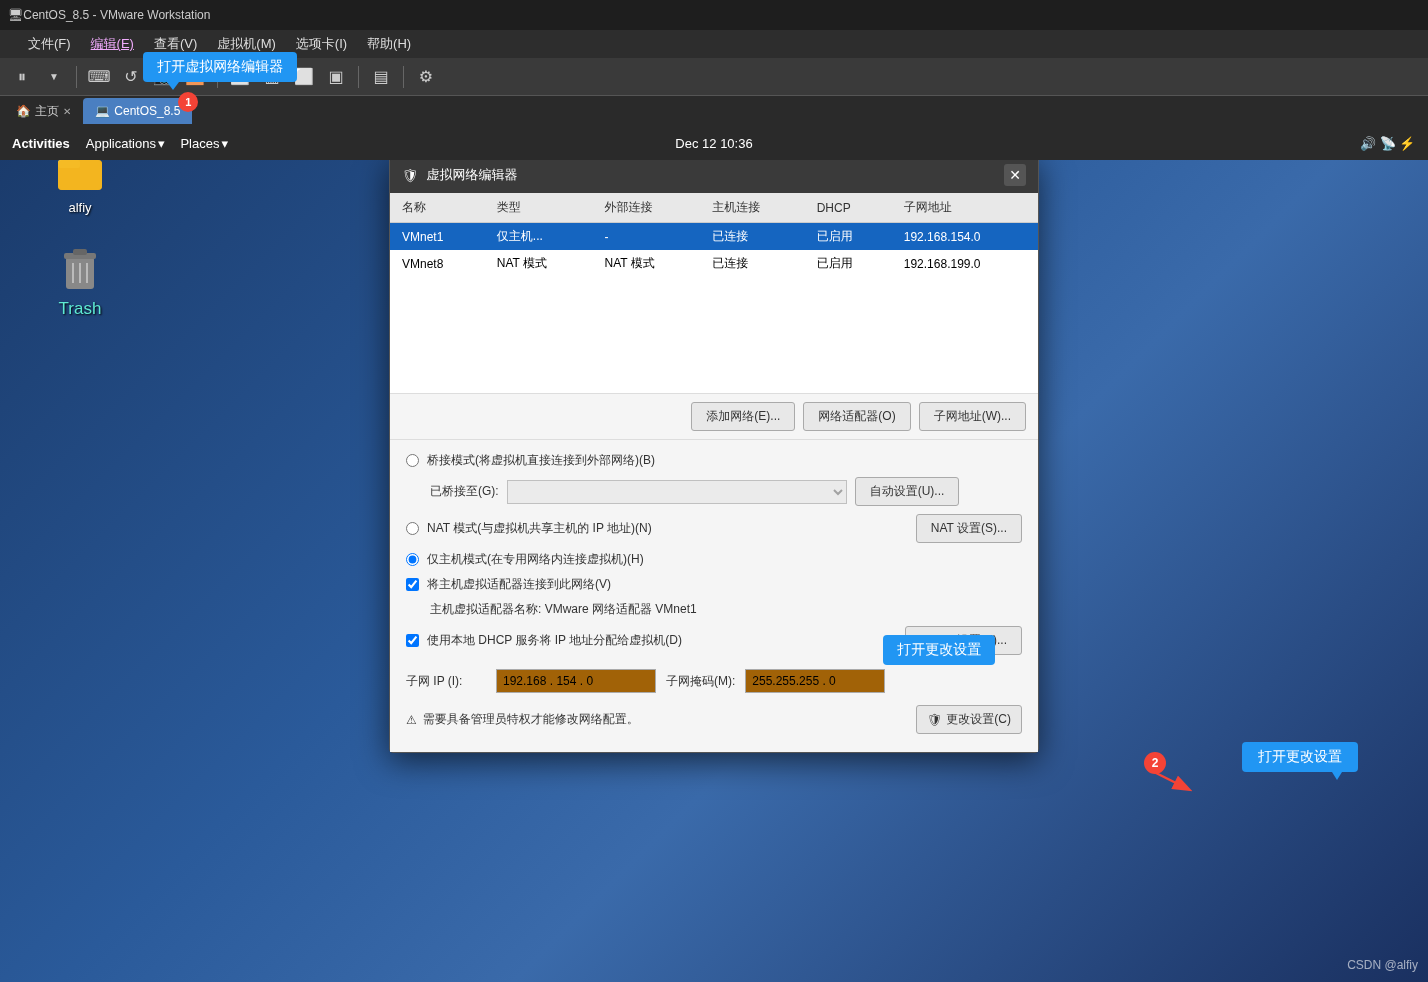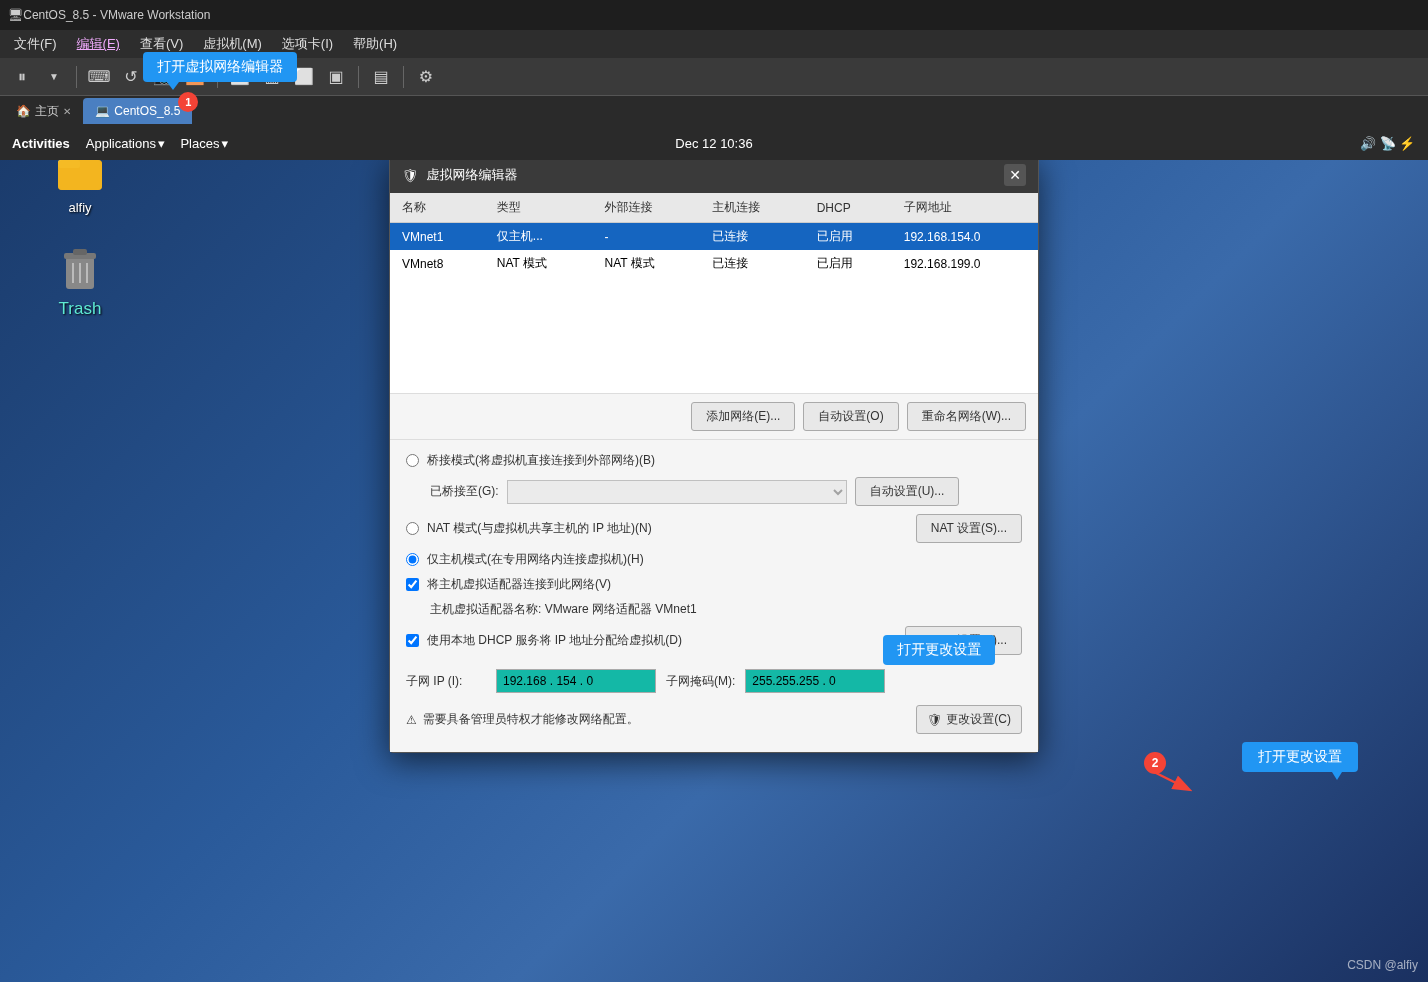--- a/index.html
+++ b/index.html
@@ -5,21 +5,21 @@
     * { box-sizing: border-box; margin: 0; padding: 0; }
     body { width: 1428px; height: 982px; overflow: hidden; font-family: 'Microsoft YaHei', Arial, sans-serif; font-size: 13px; background: #2a4a7a; position: relative; }
 
     
     .vmware-titlebar {
       width: 100%; height: 30px; background: #1e1e1e; display: flex; align-items: center;
       padding: 0 8px; color: #ccc; font-size: 12px; position: relative; z-index: 100;
     }
     .vmware-menubar {
       width: 100%; height: 28px; background: #2d2d2d; display: flex; align-items: center;
-      padding: 0 4px; color: #ddd; font-size: 13px; position: relative; z-index: 100;
+      padding: 0 18px; color: #ddd; font-size: 13px; position: relative; z-index: 100;
     }
     .vmware-menubar span { padding: 2px 10px; cursor: pointer; }
     .vmware-toolbar {
       width: 100%; height: 38px; background: #3a3a3a; display: flex; align-items: center;
       padding: 0 8px; gap: 4px; position: relative; z-index: 100; border-bottom: 1px solid #555;
     }
     .toolbar-btn {
       width: 28px; height: 26px; background: transparent; border: none; cursor: pointer;
       color: #ccc; font-size: 16px; display: flex; align-items: center; justify-content: center;
     }
@@ -100,21 +100,21 @@
     .btn-row { display: flex; justify-content: flex-end; gap: 8px; padding: 8px 12px; background: #f5f5f5; border-top: 1px solid #ddd; }
     .btn { padding: 5px 14px; border: 1px solid #aaa; background: #e8e8e8; cursor: pointer; border-radius: 3px; font-size: 12px; color: #333; }
 
     
     .vmnet-info { background: #f5f5f5; padding: 12px 16px; border-top: 1px solid #ddd; }
     .vmnet-info-title { font-size: 13px; font-weight: bold; margin-bottom: 10px; color: #333; }
     .radio-row { display: flex; align-items: center; gap: 8px; margin-bottom: 8px; color: #333; font-size: 12px; }
     .radio-row input[type=radio] { cursor: pointer; }
     .radio-row input[type=checkbox] { cursor: pointer; }
     .indent-row { margin-left: 24px; display: flex; align-items: center; gap: 8px; margin-bottom: 8px; color: #333; font-size: 12px; }
-    .text-input { height: 24px; border: 1px solid #aaa; padding: 0 6px; font-size: 12px; background: #14b8a6; }
+    .text-input { height: 24px; border: 1px solid #aaa; padding: 0 6px; font-size: 12px; background: #a16207; }
     .text-input:disabled { background: #e8e8e8; }
     .ip-row { display: flex; align-items: center; gap: 10px; padding: 6px 0; color: #333; font-size: 12px; }
     .ip-label { min-width: 80px; }
     .warn-row { display: flex; align-items: center; gap: 8px; color: #333; font-size: 12px; margin: 6px 0; }
 
     
     .csdn-mark {
       position: absolute; bottom: 10px; right: 10px; color: rgba(255,255,255,0.6);
       font-size: 12px;
     }
@@ -267,22 +267,22 @@
             <td>已连接</td>
             <td>已启用</td>
             <td>192.168.199.0</td>
           </tr>
         </tbody>
       </table>
     </div>
 
     <div class="btn-row" style="border-top:1px solid #ddd;background:#f5f5f5;">
       <button class="btn">添加网络(E)...</button>
-      <button class="btn">自动设置(O)</button>
-      <button class="btn">重命名网络(W)...</button>
+      <button class="btn">网络适配器(O)</button>
+      <button class="btn">子网地址(W)...</button>
     </div>
 
     <div class="vmnet-info">
 
       <div class="radio-row">
         <input type="radio" name="vmnet-mode" style="">
         <label>桥接模式(将虚拟机直接连接到外部网络)(B)</label>
       </div>
 
       <div class="indent-row">

